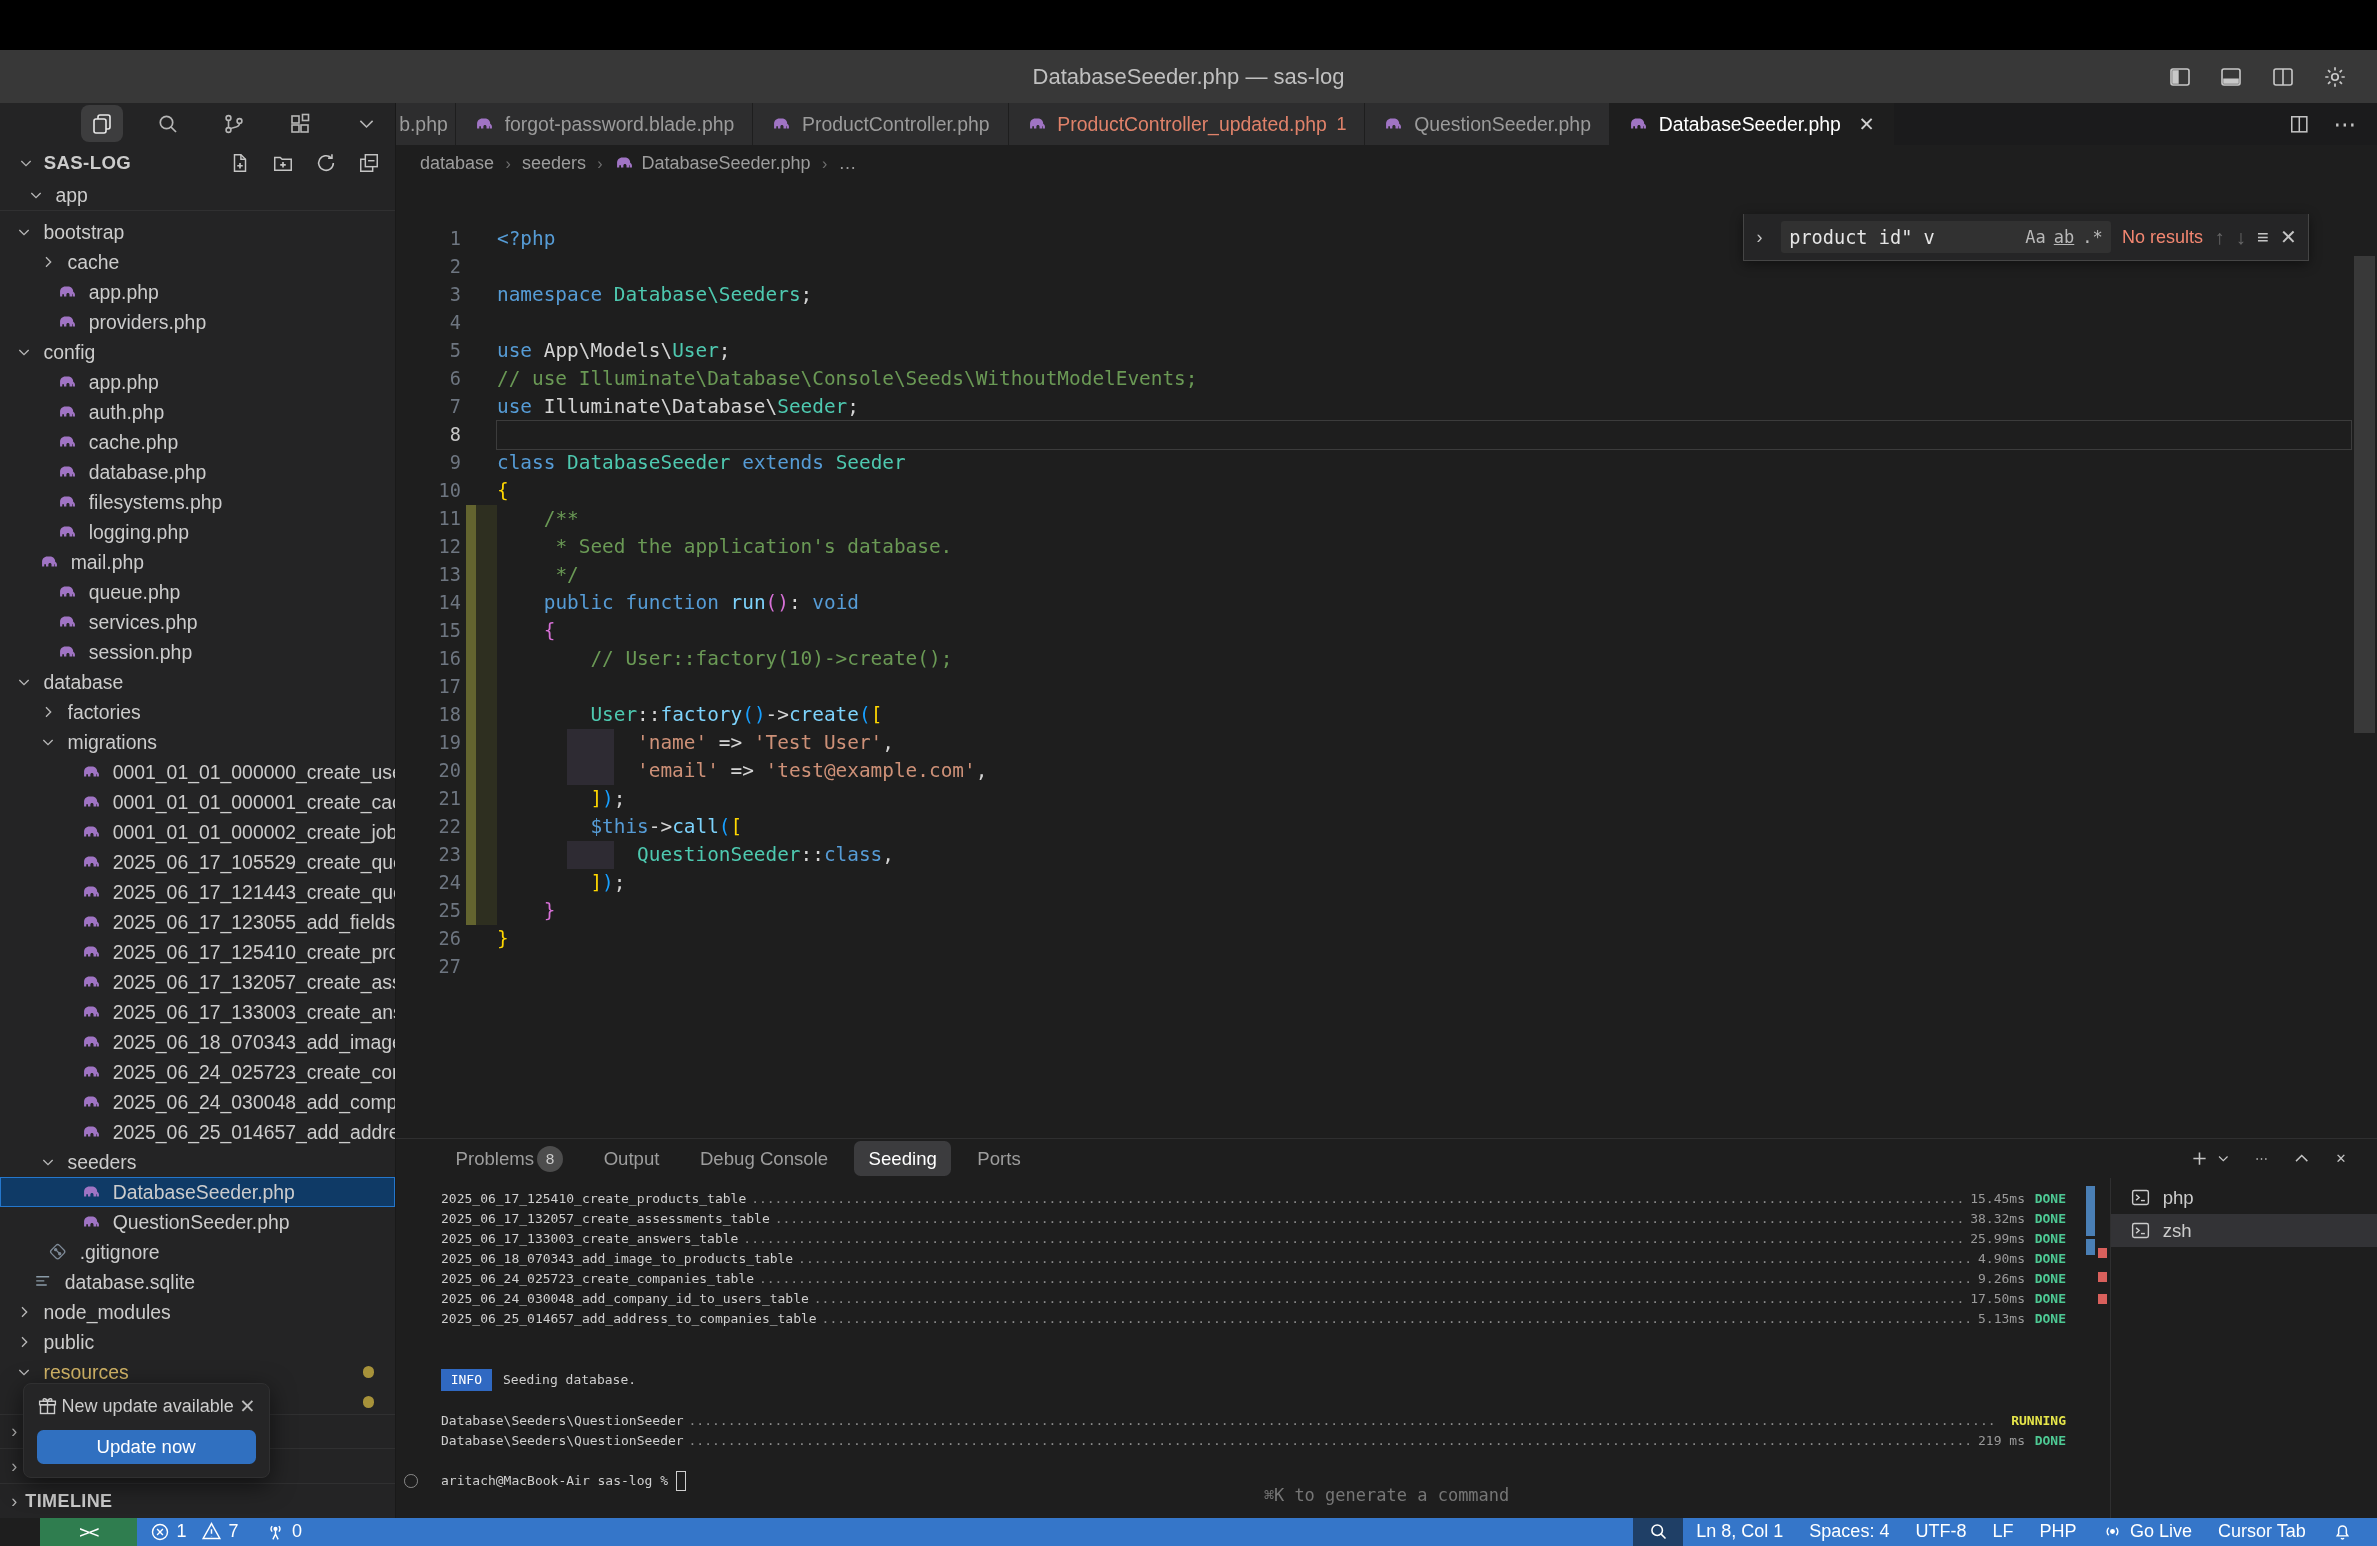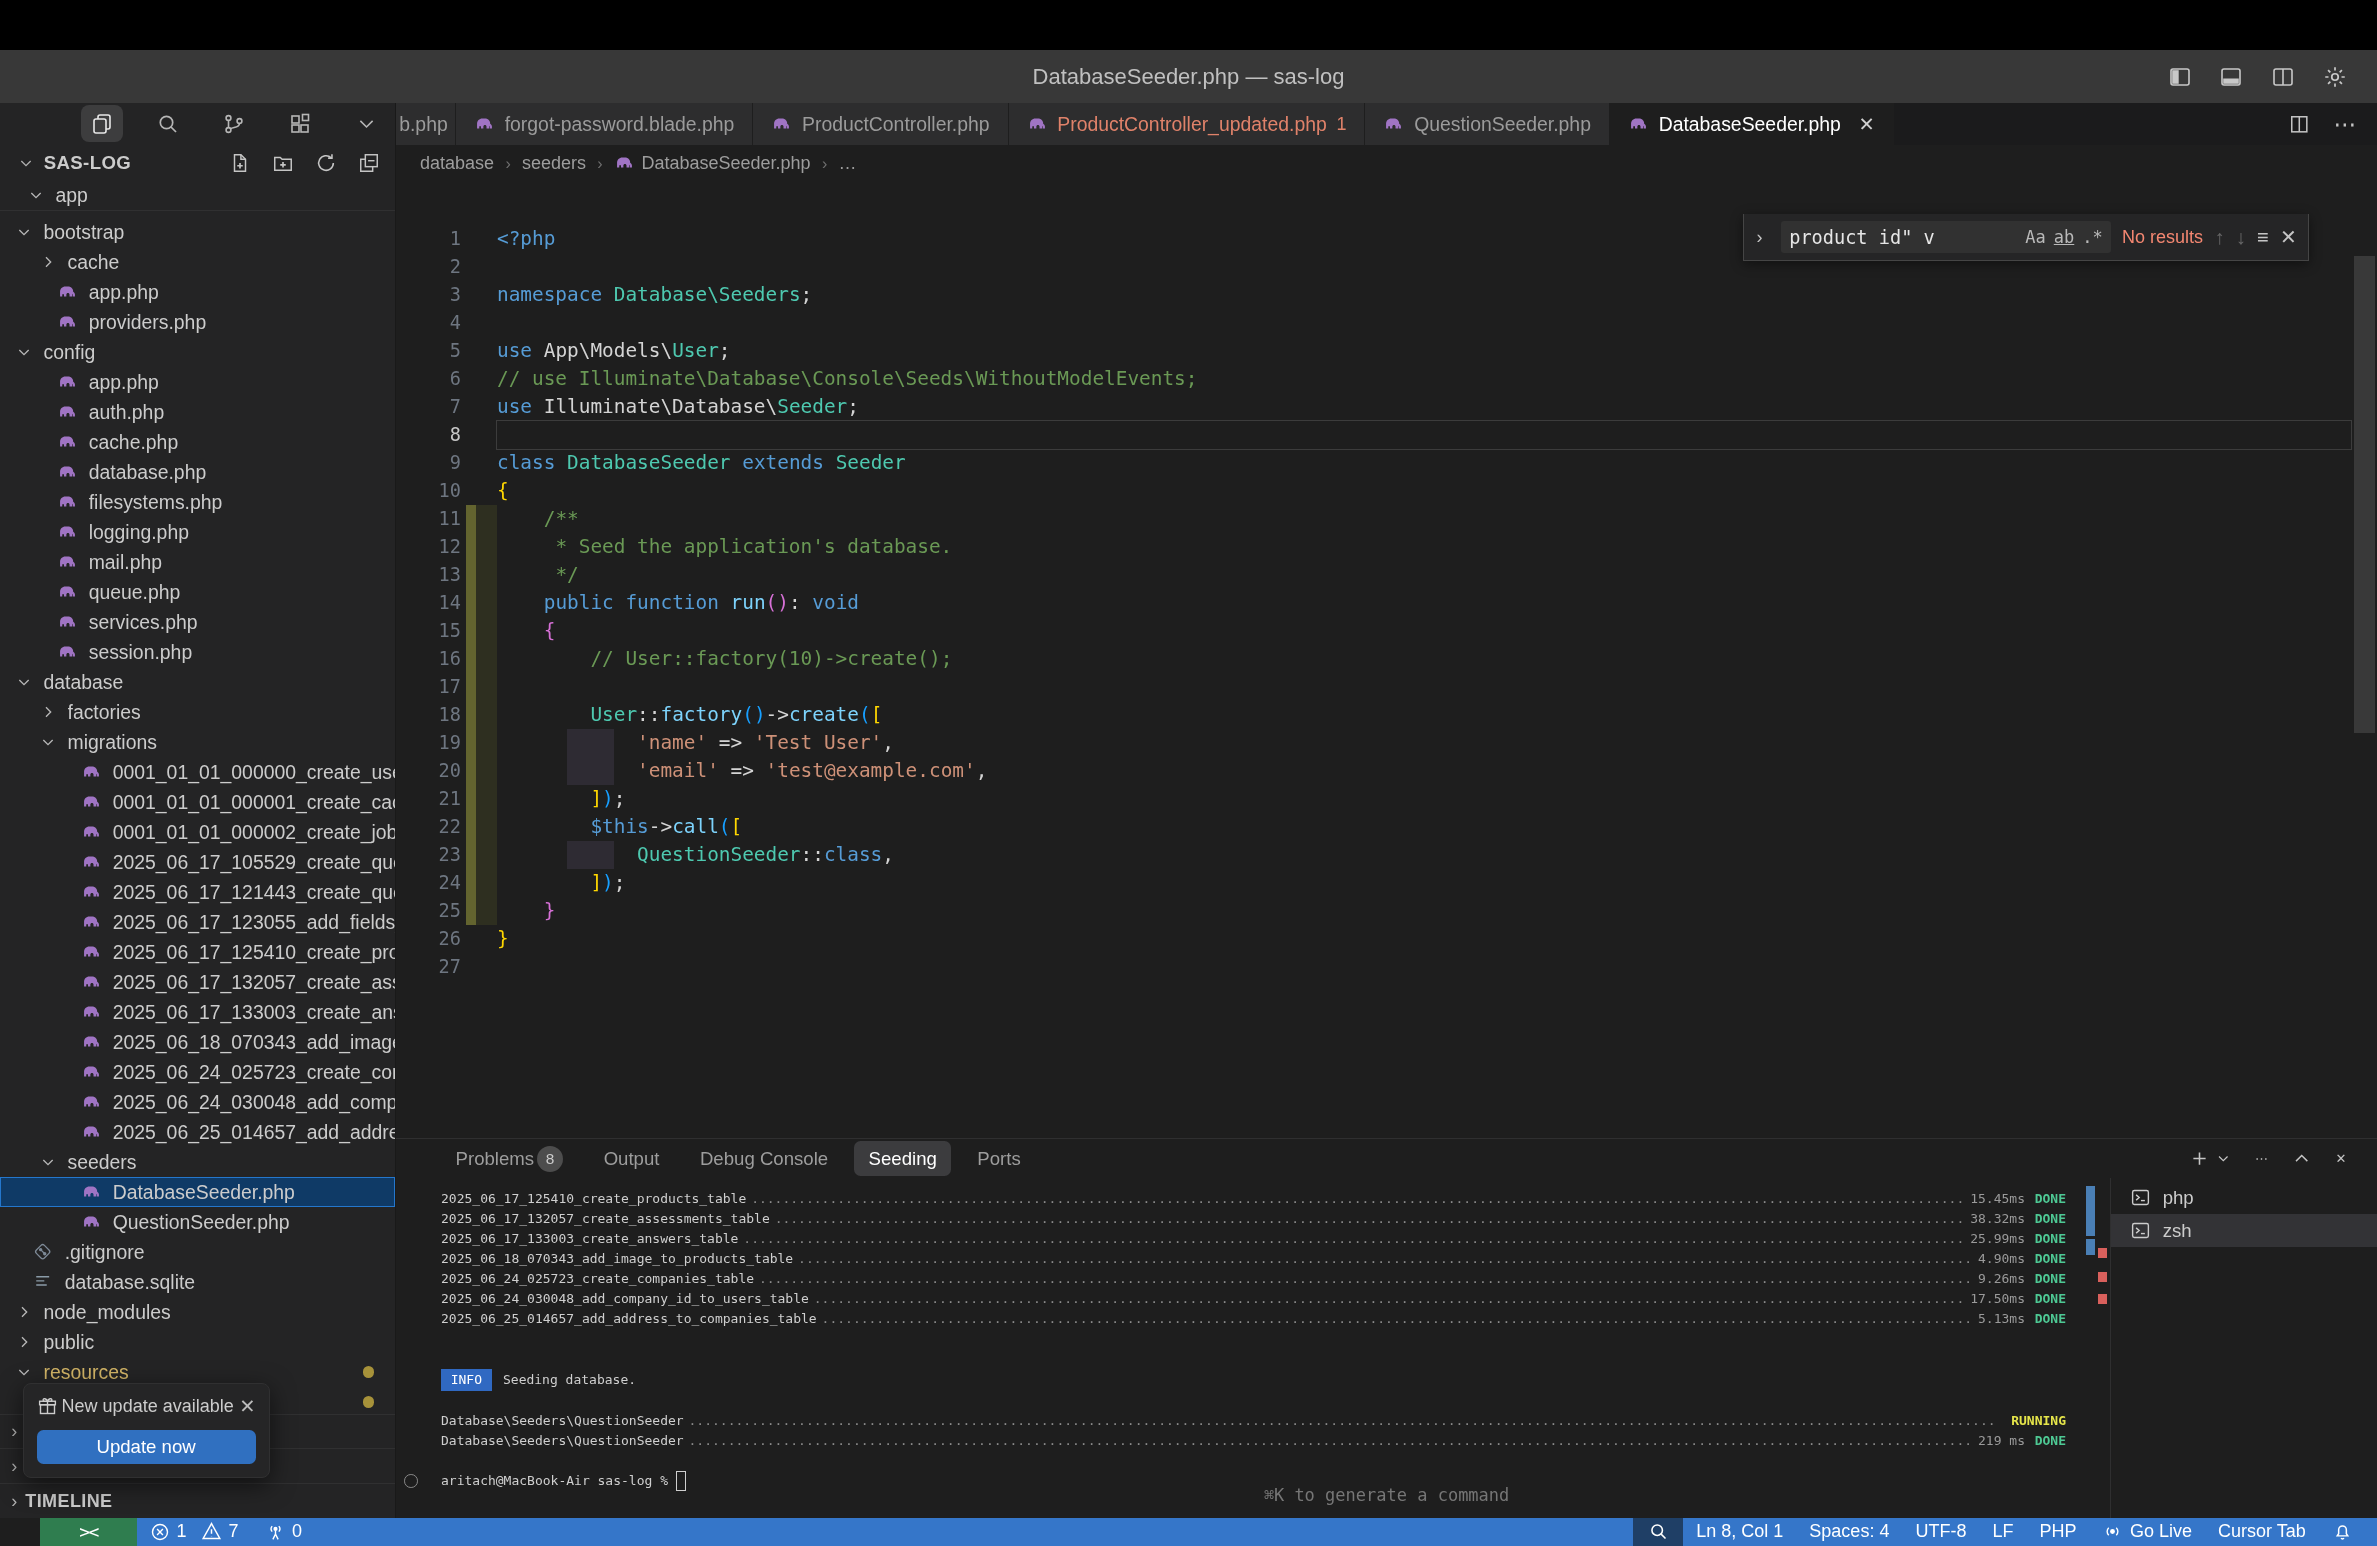--- a/index.html
+++ b/index.html
@@ -336,50 +336,50 @@
           <span class="tlabel">filesystems.php</span>
         </div>
         <div class="trow" style="padding-left:55px">
           <span class="ticon">
             <svg width="21" height="21" viewBox="0 0 24 24">
               <path fill="#a074c4" d="M3.5 16.5v-5.4C3.5 7.6 6 5 9.5 5h3.2c3.3 0 5.8 2.5 5.8 5.7v.6c1.2.4 2 1.5 2 2.9v2.3h-2.3v-1.8c0-.6-.3-1-.7-1.2v3h-3.2v-2.1c0-1-.8-1.7-1.8-1.7s-1.8.7-1.8 1.7v2.1H8V14H6v2.5H3.5z"></path>
             </svg>
           </span>
           <span class="tlabel">logging.php</span>
         </div>
+        <div class="trow" style="padding-left:37px">
+          <span class="ticon">
+            <svg width="21" height="21" viewBox="0 0 24 24">
+              <path fill="#a074c4" d="M3.5 16.5v-5.4C3.5 7.6 6 5 9.5 5h3.2c3.3 0 5.8 2.5 5.8 5.7v.6c1.2.4 2 1.5 2 2.9v2.3h-2.3v-1.8c0-.6-.3-1-.7-1.2v3h-3.2v-2.1c0-1-.8-1.7-1.8-1.7s-1.8.7-1.8 1.7v2.1H8V14H6v2.5H3.5z"></path>
+            </svg>
+          </span>
+          <span class="tlabel">mail.php</span>
+        </div>
         <div class="trow" style="padding-left:55px">
           <span class="ticon">
             <svg width="21" height="21" viewBox="0 0 24 24">
               <path fill="#a074c4" d="M3.5 16.5v-5.4C3.5 7.6 6 5 9.5 5h3.2c3.3 0 5.8 2.5 5.8 5.7v.6c1.2.4 2 1.5 2 2.9v2.3h-2.3v-1.8c0-.6-.3-1-.7-1.2v3h-3.2v-2.1c0-1-.8-1.7-1.8-1.7s-1.8.7-1.8 1.7v2.1H8V14H6v2.5H3.5z"></path>
             </svg>
           </span>
-          <span class="tlabel">mail.php</span>
+          <span class="tlabel">queue.php</span>
         </div>
         <div class="trow" style="padding-left:55px">
           <span class="ticon">
             <svg width="21" height="21" viewBox="0 0 24 24">
               <path fill="#a074c4" d="M3.5 16.5v-5.4C3.5 7.6 6 5 9.5 5h3.2c3.3 0 5.8 2.5 5.8 5.7v.6c1.2.4 2 1.5 2 2.9v2.3h-2.3v-1.8c0-.6-.3-1-.7-1.2v3h-3.2v-2.1c0-1-.8-1.7-1.8-1.7s-1.8.7-1.8 1.7v2.1H8V14H6v2.5H3.5z"></path>
             </svg>
           </span>
-          <span class="tlabel">queue.php</span>
+          <span class="tlabel">services.php</span>
         </div>
         <div class="trow" style="padding-left:55px">
           <span class="ticon">
             <svg width="21" height="21" viewBox="0 0 24 24">
               <path fill="#a074c4" d="M3.5 16.5v-5.4C3.5 7.6 6 5 9.5 5h3.2c3.3 0 5.8 2.5 5.8 5.7v.6c1.2.4 2 1.5 2 2.9v2.3h-2.3v-1.8c0-.6-.3-1-.7-1.2v3h-3.2v-2.1c0-1-.8-1.7-1.8-1.7s-1.8.7-1.8 1.7v2.1H8V14H6v2.5H3.5z"></path>
             </svg>
           </span>
-          <span class="tlabel">services.php</span>
-        </div>
-        <div class="trow" style="padding-left:55px">
-          <span class="ticon">
-            <svg width="21" height="21" viewBox="0 0 24 24">
-              <path fill="#a074c4" d="M3.5 16.5v-5.4C3.5 7.6 6 5 9.5 5h3.2c3.3 0 5.8 2.5 5.8 5.7v.6c1.2.4 2 1.5 2 2.9v2.3h-2.3v-1.8c0-.6-.3-1-.7-1.2v3h-3.2v-2.1c0-1-.8-1.7-1.8-1.7s-1.8.7-1.8 1.7v2.1H8V14H6v2.5H3.5z"></path>
-            </svg>
-          </span>
           <span class="tlabel">session.php</span>
         </div>
         <div class="trow" style="padding-left:16px">
           <span class="chev">
             <svg width="16" height="16" viewBox="0 0 24 24" fill="none" stroke="currentColor" stroke-width="2">
               <path d="M5 9l7 7 7-7"></path>
             </svg>
           </span>
           <span class="tlabel">database</span>
         </div>
@@ -520,21 +520,21 @@
           <span class="tlabel">DatabaseSeeder.php</span>
         </div>
         <div class="trow" style="padding-left:79px">
           <span class="ticon">
             <svg width="21" height="21" viewBox="0 0 24 24">
               <path fill="#a074c4" d="M3.5 16.5v-5.4C3.5 7.6 6 5 9.5 5h3.2c3.3 0 5.8 2.5 5.8 5.7v.6c1.2.4 2 1.5 2 2.9v2.3h-2.3v-1.8c0-.6-.3-1-.7-1.2v3h-3.2v-2.1c0-1-.8-1.7-1.8-1.7s-1.8.7-1.8 1.7v2.1H8V14H6v2.5H3.5z"></path>
             </svg>
           </span>
           <span class="tlabel">QuestionSeeder.php</span>
         </div>
-        <div class="trow" style="padding-left:31px">
+        <div class="trow" style="padding-left:46px">
           <span class="ticon">
             <svg width="19.4" height="19.4" viewBox="0 0 24 24" fill="none" stroke="#7e8a97" stroke-width="1.6">
               <rect x="5" y="5" width="14" height="14" rx="3" transform="rotate(45 12 12)"></rect>
               <circle cx="9.5" cy="9.5" r="1.3" fill="#7e8a97"></circle>
               <circle cx="14.5" cy="14.5" r="1.3" fill="#7e8a97"></circle>
               <path d="M10.4 10.4l3.2 3.2"></path>
             </svg>
           </span>
           <span class="tlabel">.gitignore</span>
         </div>

